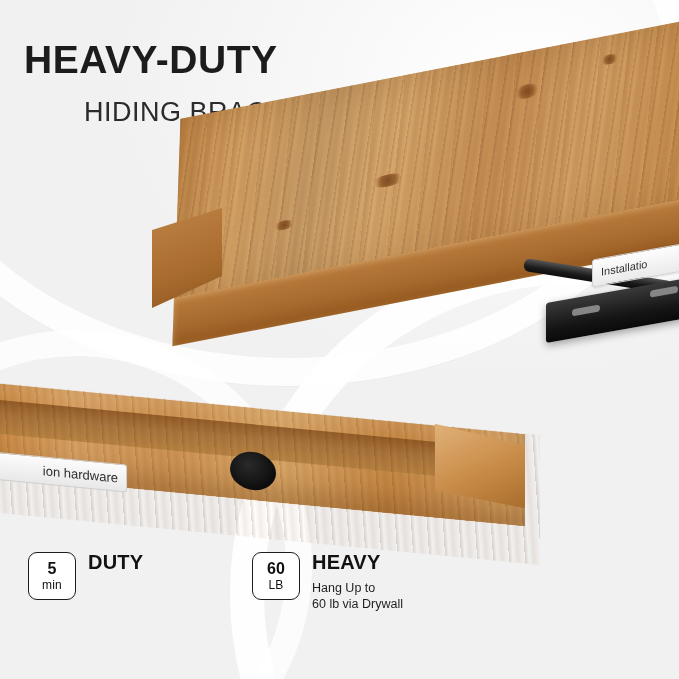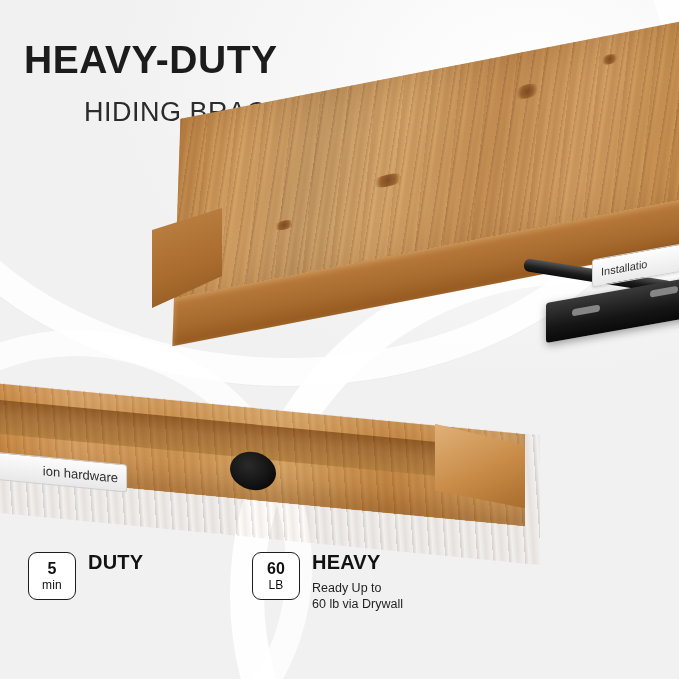--- a/index.html
+++ b/index.html
@@ -341,20 +341,20 @@
     <div class="feature f3">
       <div class="badge">
         <div class="big">60</div>
         <div class="small">LB</div>
       </div>
       <div class="feat-text">
         <div class="feat-title">
           <div>HEAVY</div>
         </div>
         <div class="feat-desc">
-          <div>Ready Up to</div>
+          <div>Hang Up to</div>
           <div>60 lb via Drywall</div>
         </div>
       </div>
     </div>
 
   </div>
 </div>
 
 </body></html>

